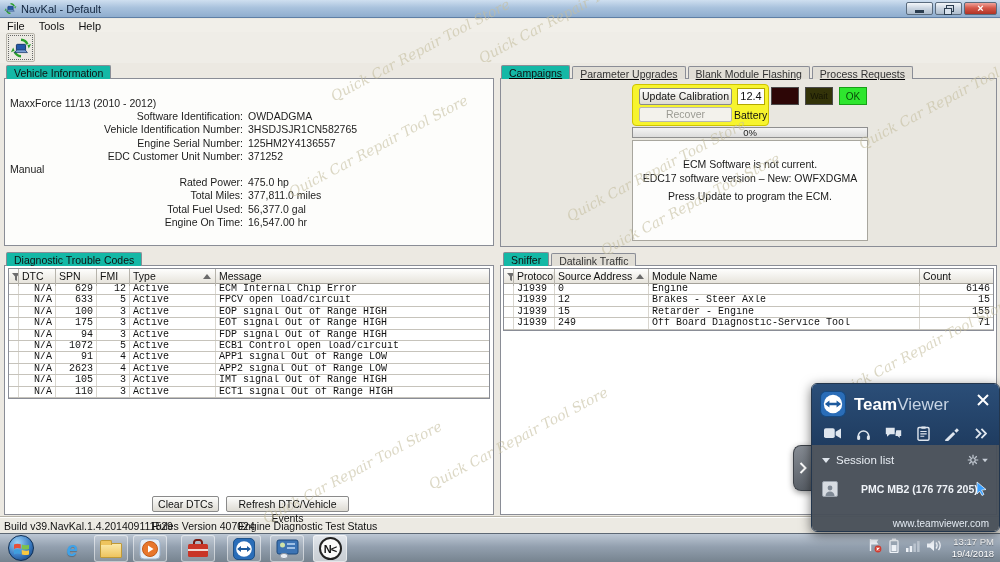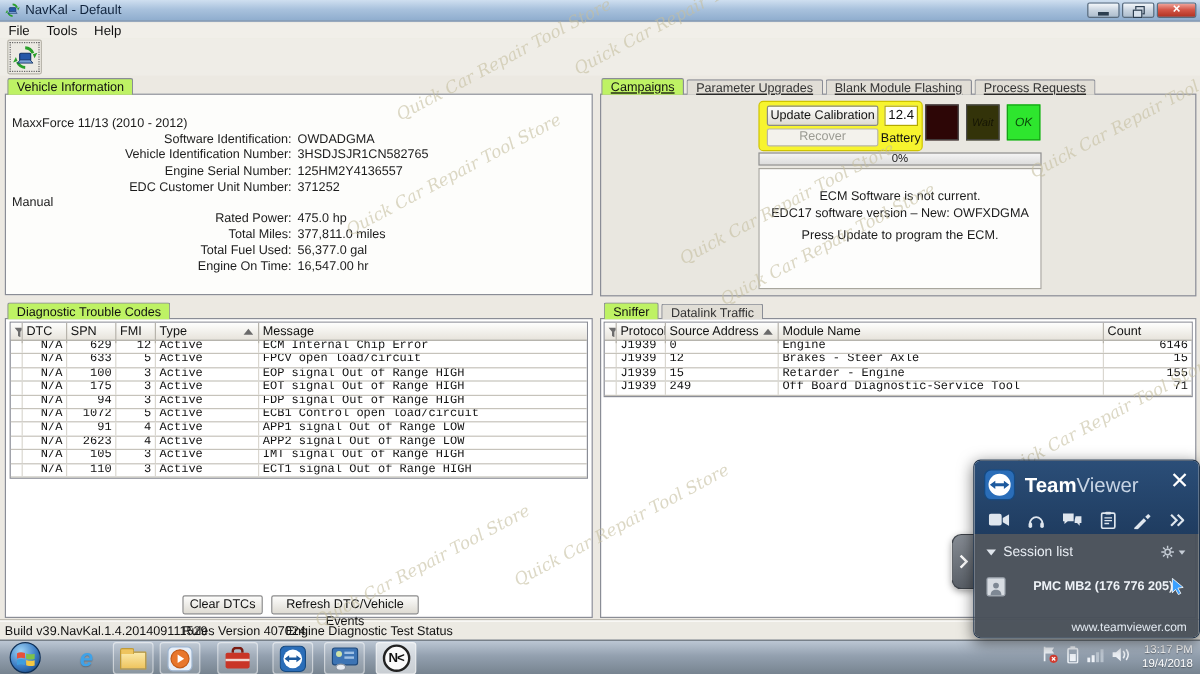--- a/index.html
+++ b/index.html
@@ -25,21 +25,21 @@
   
   .menubar { position:absolute; left:0; top:19px; width:1000px; height:13px; background:#f1efe9; display:flex; align-items:center; }
   .menu-item { font-size:11px; color:#111; padding:0 7px; }
   .toolbar { position:absolute; left:0; top:32px; width:1000px; height:31px; background:#efede7; }
   .tool-btn { position:absolute; left:6px; top:1px; width:29px; height:29px; background:#eceae3;
     border:1px solid #b9b6ac; border-radius:2px; outline:1px dotted #666; outline-offset:-3px;
     display:flex; align-items:center; justify-content:center; }
   .tool-btn svg { width:22px; height:22px; }
 
   
-  .tab { position:absolute; height:14px; background:#bef264; border:1px solid #8a8d96; border-bottom:none;
+  .tab { position:absolute; height:14px; background:#14b8a6; border:1px solid #8a8d96; border-bottom:none;
     border-radius:2px 2px 0 0; font-size:10.5px; color:#111; padding:1px 7px 0; z-index:3; white-space:nowrap; }
   .tab.inactive { background:#e1ded6; margin-top:1px; height:13px; color:#333; }
   .panel { position:absolute; border:1px solid #8a8d96; background:#fdfdfb; z-index:2; }
   .panel.gray { background:#e9e7e0; }
 
   
   .vi-rows { padding-top:18px; }
   .vi-row { display:flex; height:13.2px; line-height:13.2px; font-size:10.5px; color:#1c1c1c; }
   .vi-label { width:238px; text-align:right; }
   .vi-value { padding-left:5px; }
@@ -48,22 +48,22 @@
   .yellow-box { position:absolute; left:131px; top:5px; width:137px; height:42px; background:#f7f42e;
     border:1px solid #cfc400; border-radius:4px; }
   .btn { background:linear-gradient(#fdfdfc,#dedbd3); border:1px solid #8a8a8a; border-radius:2px;
     font-size:10.5px; color:#111; text-align:center; font-family:"Liberation Sans",sans-serif; }
   .upd-btn { position:absolute; left:138px; top:9px; width:93px; height:17px; line-height:15px; }
   .rec-btn { position:absolute; left:138px; top:28px; width:93px; height:15px; line-height:13px;
     color:#9b9b93; background:#f3f2ec; border-color:#b8b6ae; }
   .volt-box { position:absolute; left:236px; top:9px; width:28px; height:17px; background:#fff;
     border:1px solid #b3a800; font-size:11px; text-align:center; line-height:15px; color:#111; }
   .batt-label { position:absolute; left:233px; top:30px; font-size:10.5px; color:#111; }
-  .stat-box { position:absolute; top:8px; width:28px; height:30px; border:1px solid #4a4a4a;
-    display:flex; align-items:center; justify-content:center; font-size:9px;font-style:italic; }
+  .stat-box { position:absolute; top:8px; width:28px; height:18px; border:1px solid #4a4a4a;
+    display:flex; align-items:center; justify-content:center; font-size:9px; }
   .stat-fail { left:270px; background:#2d0606; color:rgba(255,255,255,0.06); }
   .stat-wait { left:304px; background:#333309; color:rgba(0,0,0,0.6); }
   .stat-ok   { left:338px; background:#2ee62e; border-color:#17a017; color:#0a4a0a; font-size:10px; }
   .progress { position:absolute; left:131px; top:48px; width:236px; height:11px; background:linear-gradient(#f4f4f4,#dcdcdc);
     border:1px solid #8f8f8f; font-size:9.5px; color:#222; text-align:center; line-height:10px; }
   .msg-box { position:absolute; left:131px; top:61px; width:236px; height:101px; background:#fdfdfc;
     border:1px solid #a8a69e; font-size:10.5px; color:#1a1a1a; text-align:center; padding-top:17px; }
   .msg-box div { line-height:13.5px; }
   .msg-gap { margin-top:5px; }
 

